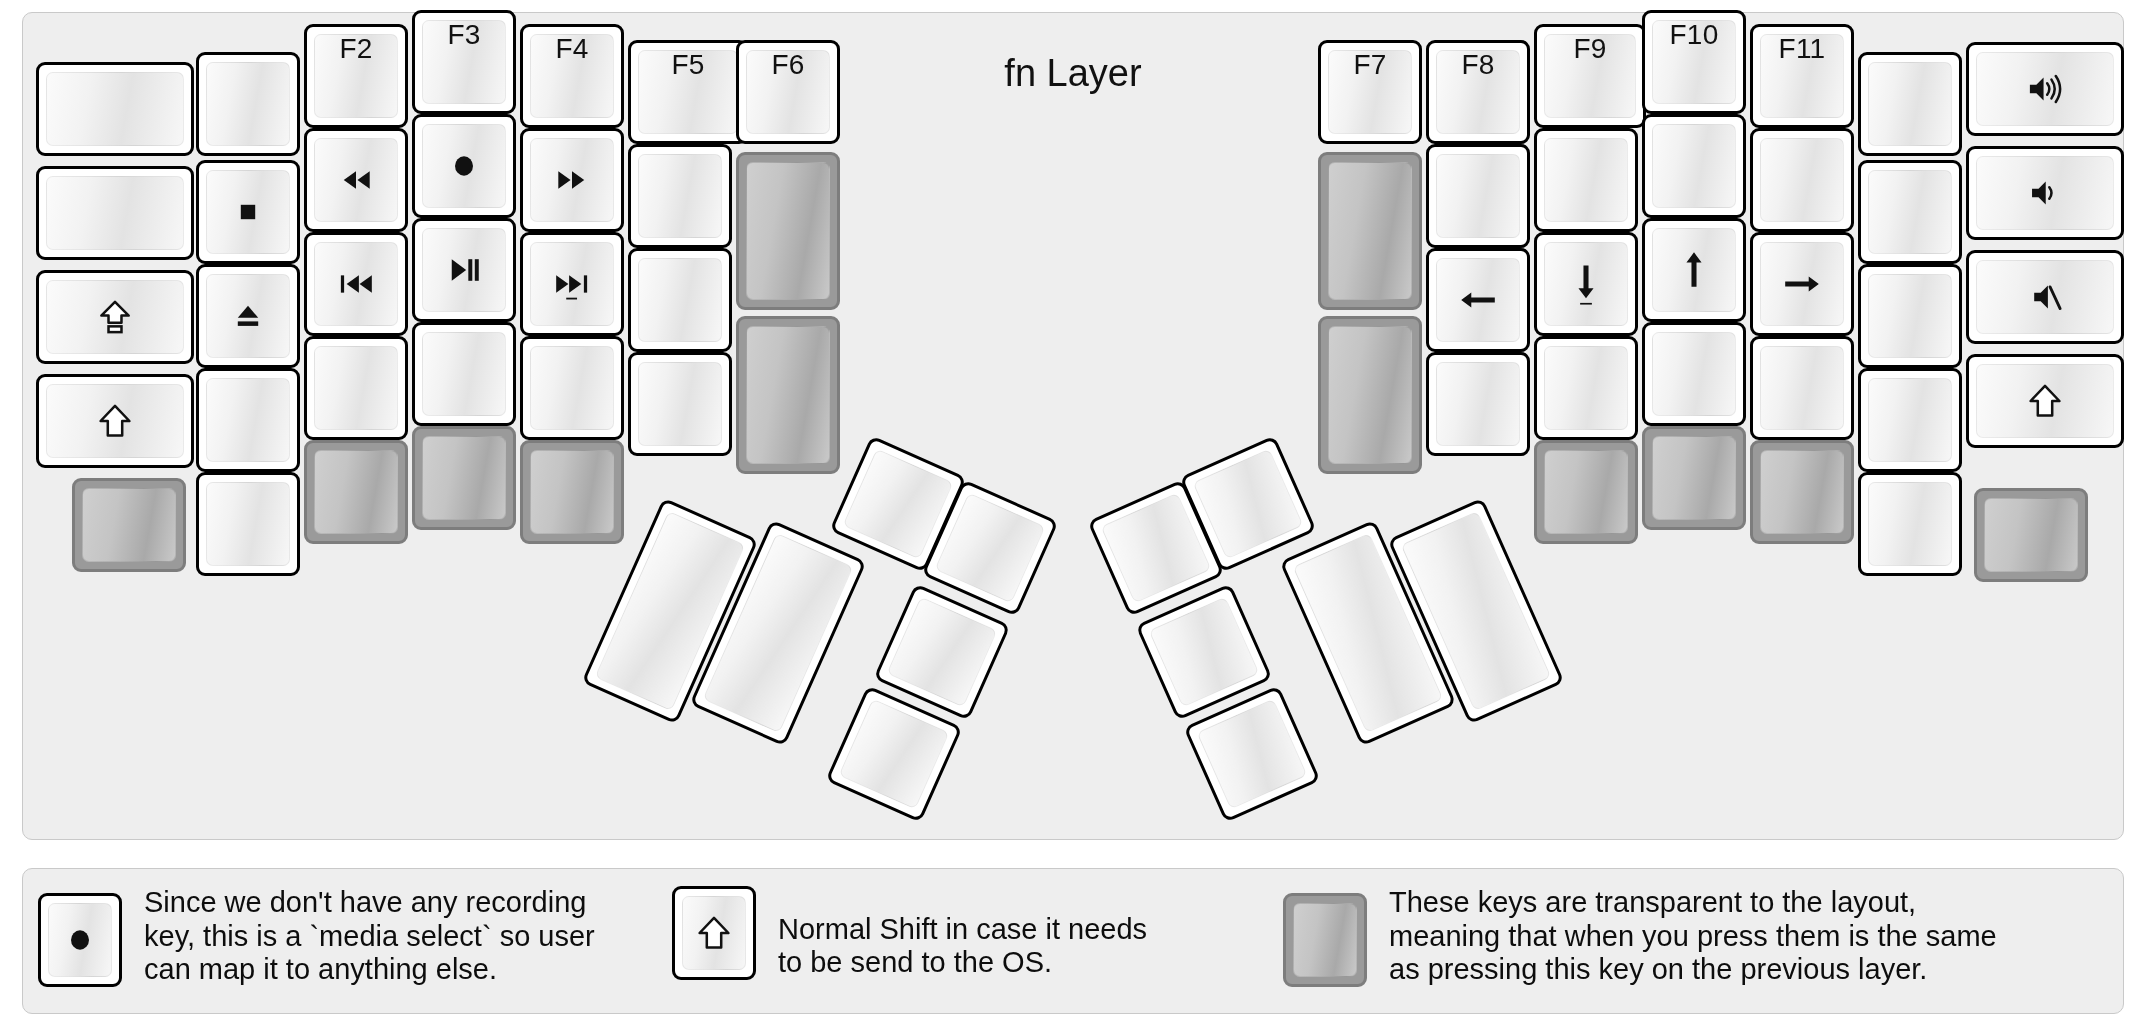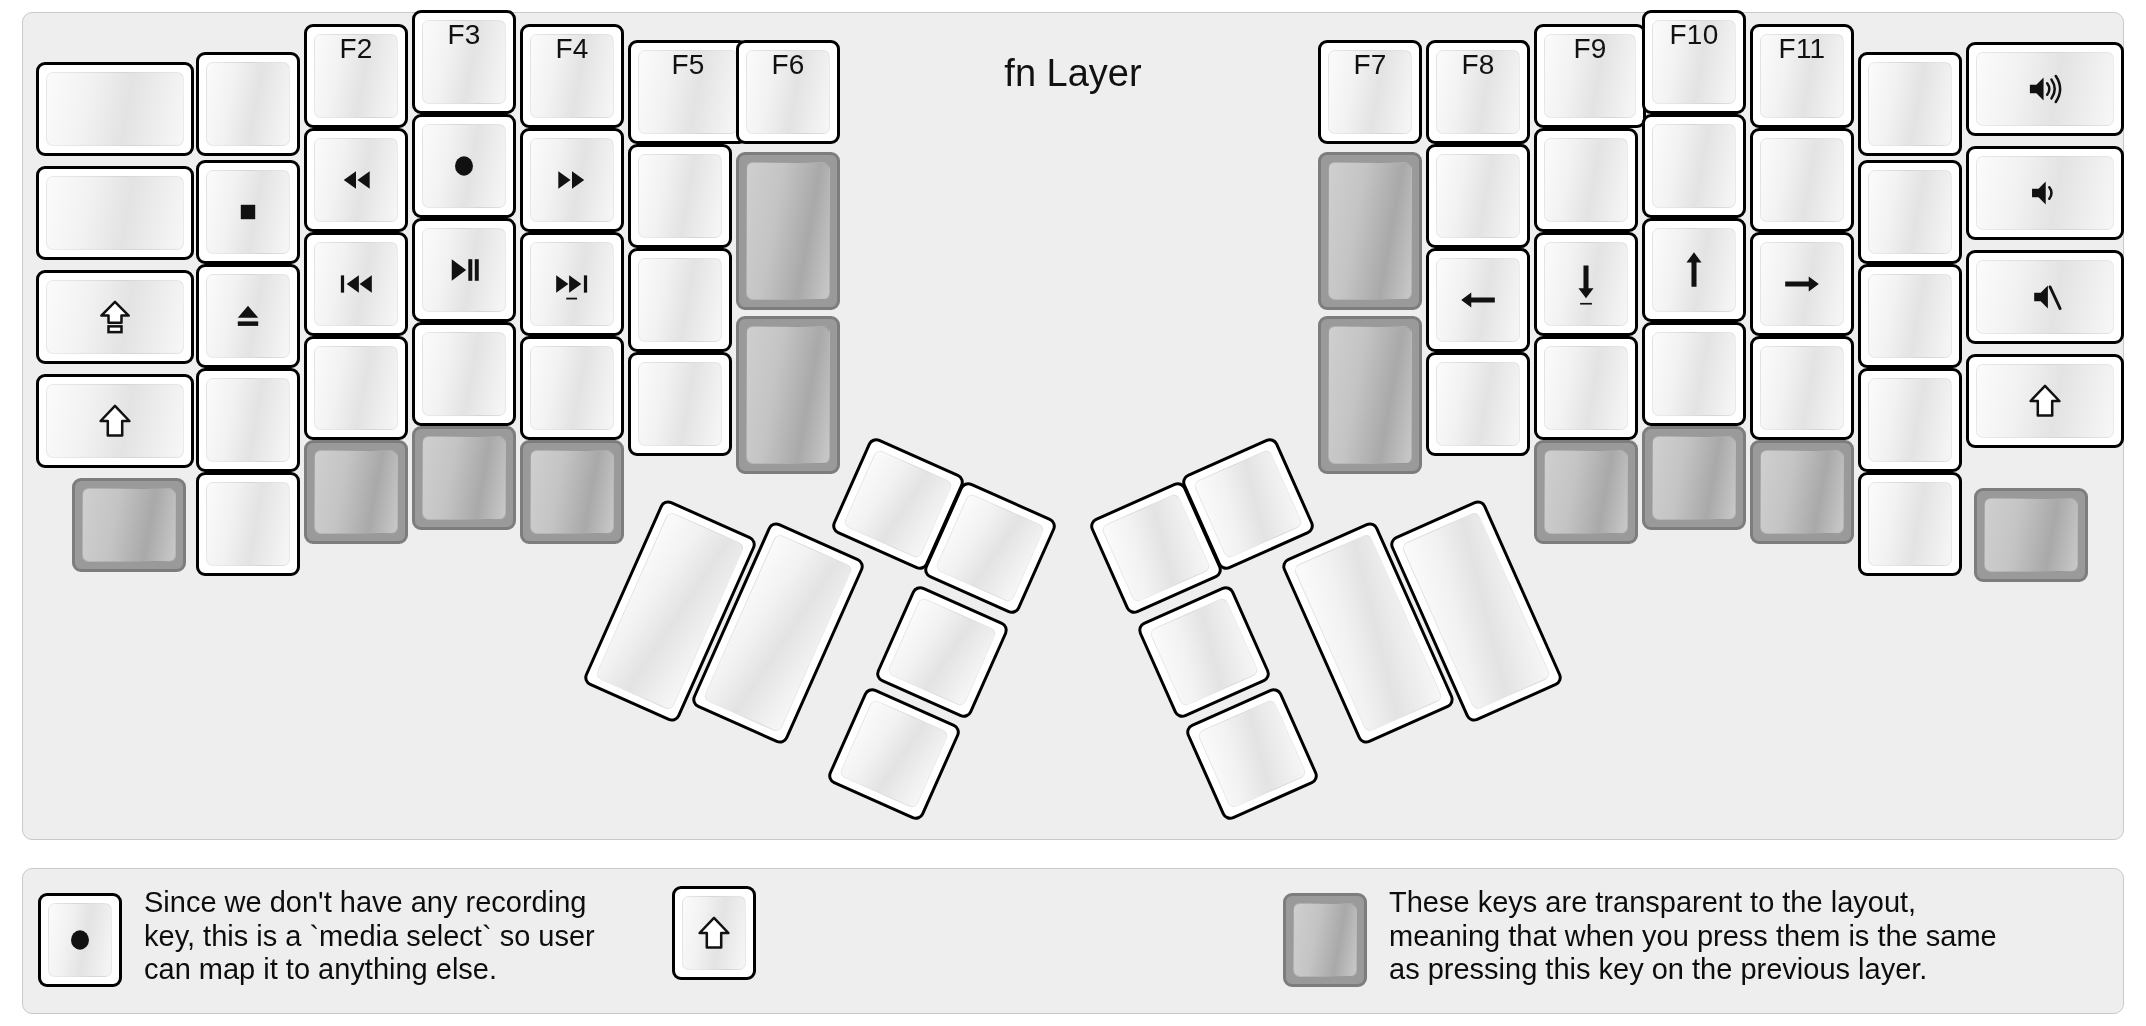--- a/index.html
+++ b/index.html
@@ -545,20 +545,22 @@
 
   <div class="legend-item" id="legend-2">
     <div class="legend-key">
       <span class="cap"></span>
       <span class="lbl">
           <svg class="ico md" xmlns="http://www.w3.org/2000/svg" viewBox="0 0 100 100" fill="#111">
             <path d="M50 8 L90 50 L70 50 L70 90 L30 90 L30 50 L10 50 Z" fill="#fff" stroke="#111" stroke-width="7" stroke-linejoin="round"></path>
           </svg>
         </span>
     </div>
+    <div class="legend-text">Normal Shift in case it needs
+to be send to the OS.</div>
   </div>
 
   <div class="legend-item" id="legend-3">
     <div class="legend-key trans">
       <span class="cap"></span>
       <span class="lbl"></span>
     </div>
     <div class="legend-text">These keys are transparent to the layout,
 meaning that when you press them is the same
 as pressing this key on the previous layer.</div>

